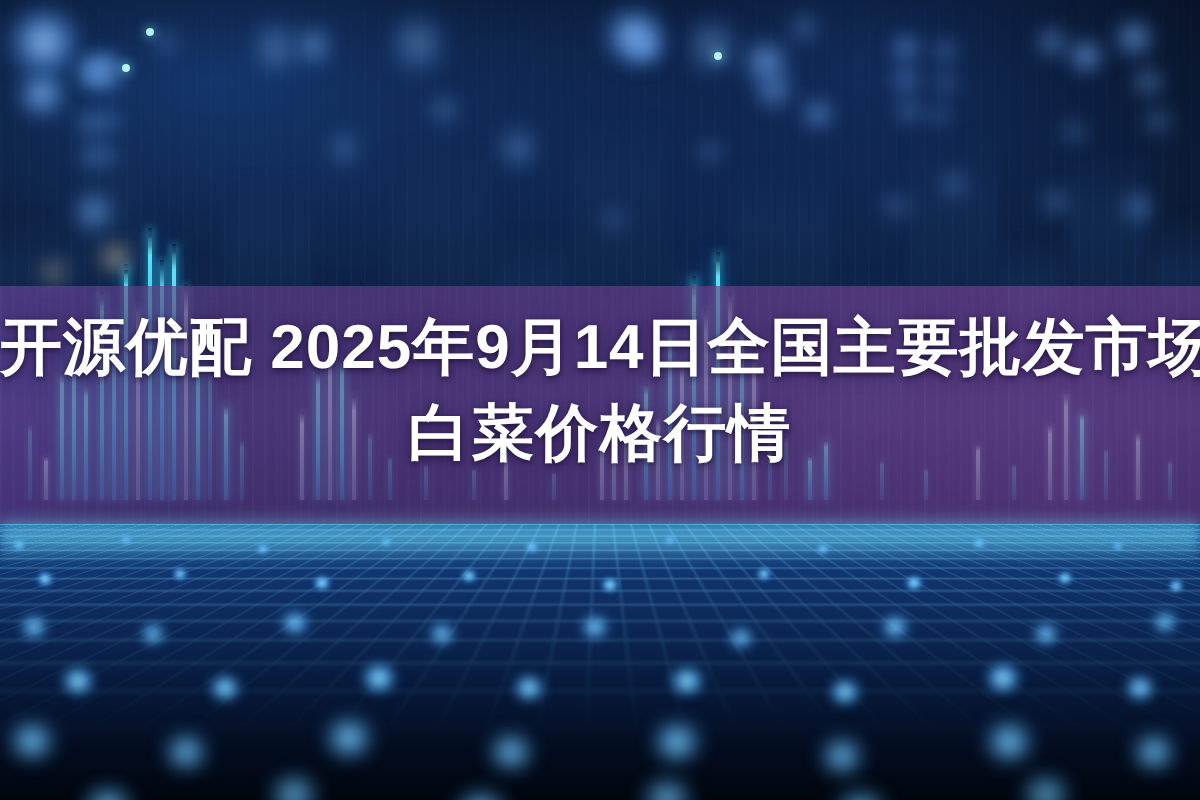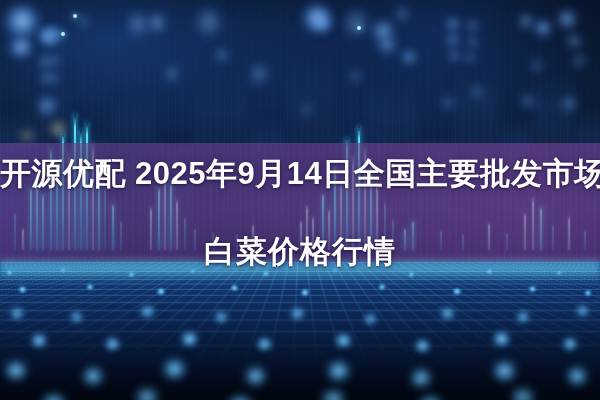--- a/index.html
+++ b/index.html
@@ -163,21 +163,21 @@
   .title-line {
     display: block;
     color: #ffffff;
     font-size: 31px;
     font-weight: 700;
     line-height: 43px;
     letter-spacing: .5px;
     text-shadow: 0 1px 3px rgba(20,10,45,.75), 0 0 10px rgba(40,20,70,.45);
     white-space: nowrap;
   }
-  .title-line.l2 { letter-spacing: 1px; margin-top: 35px; }
+  .title-line.l2 { letter-spacing: 1px; }
 </style>
 </head>
 <body>
 
 <div id="banner">
 
   <div class="layer sky"></div>
 
   <div class="layer buildings">
     <div class="bld" style="left:-6px;  width:46px; height:150px;"></div>

